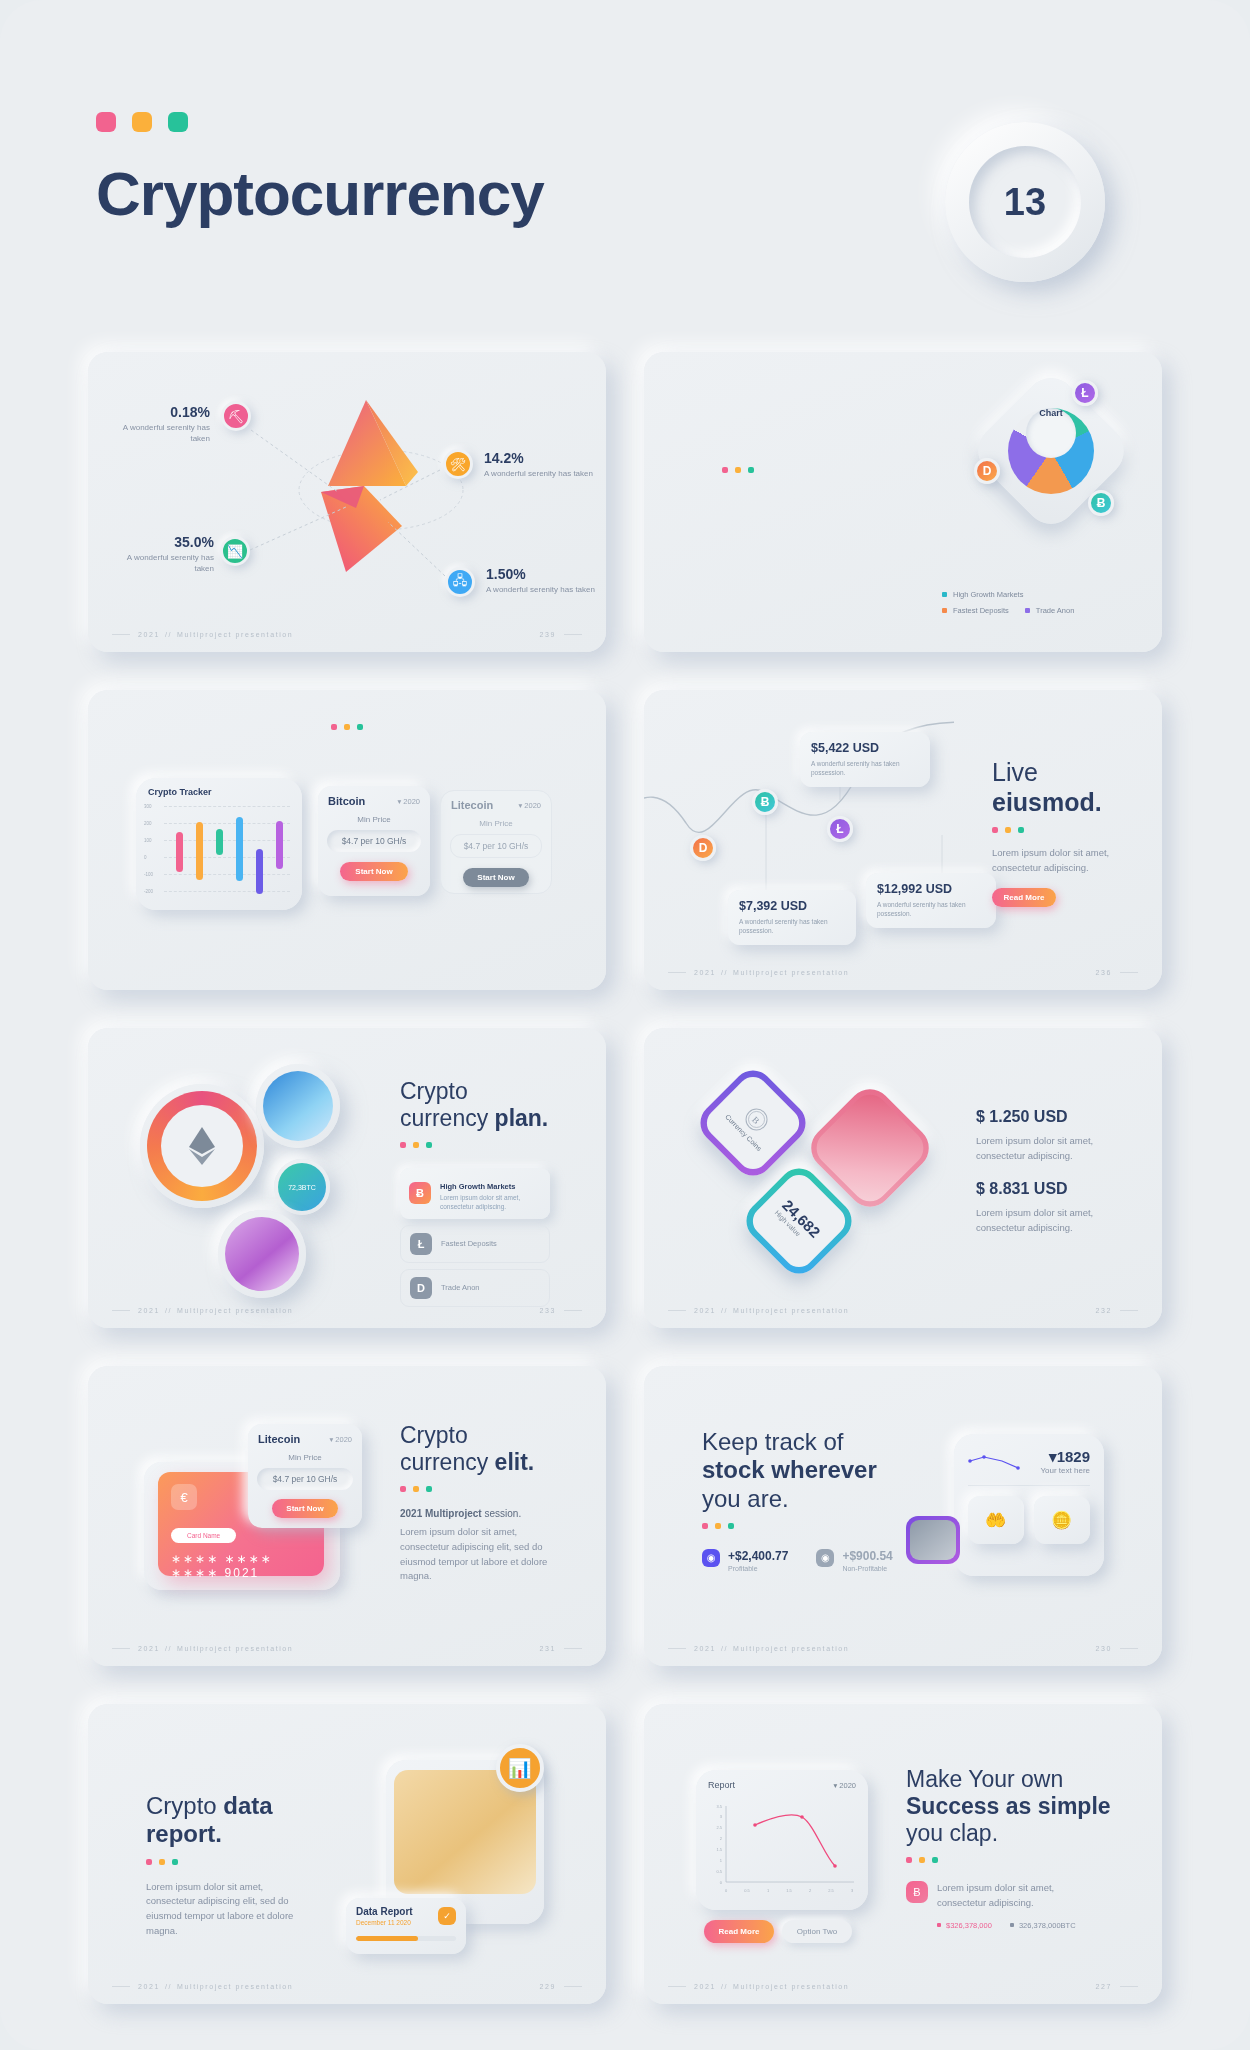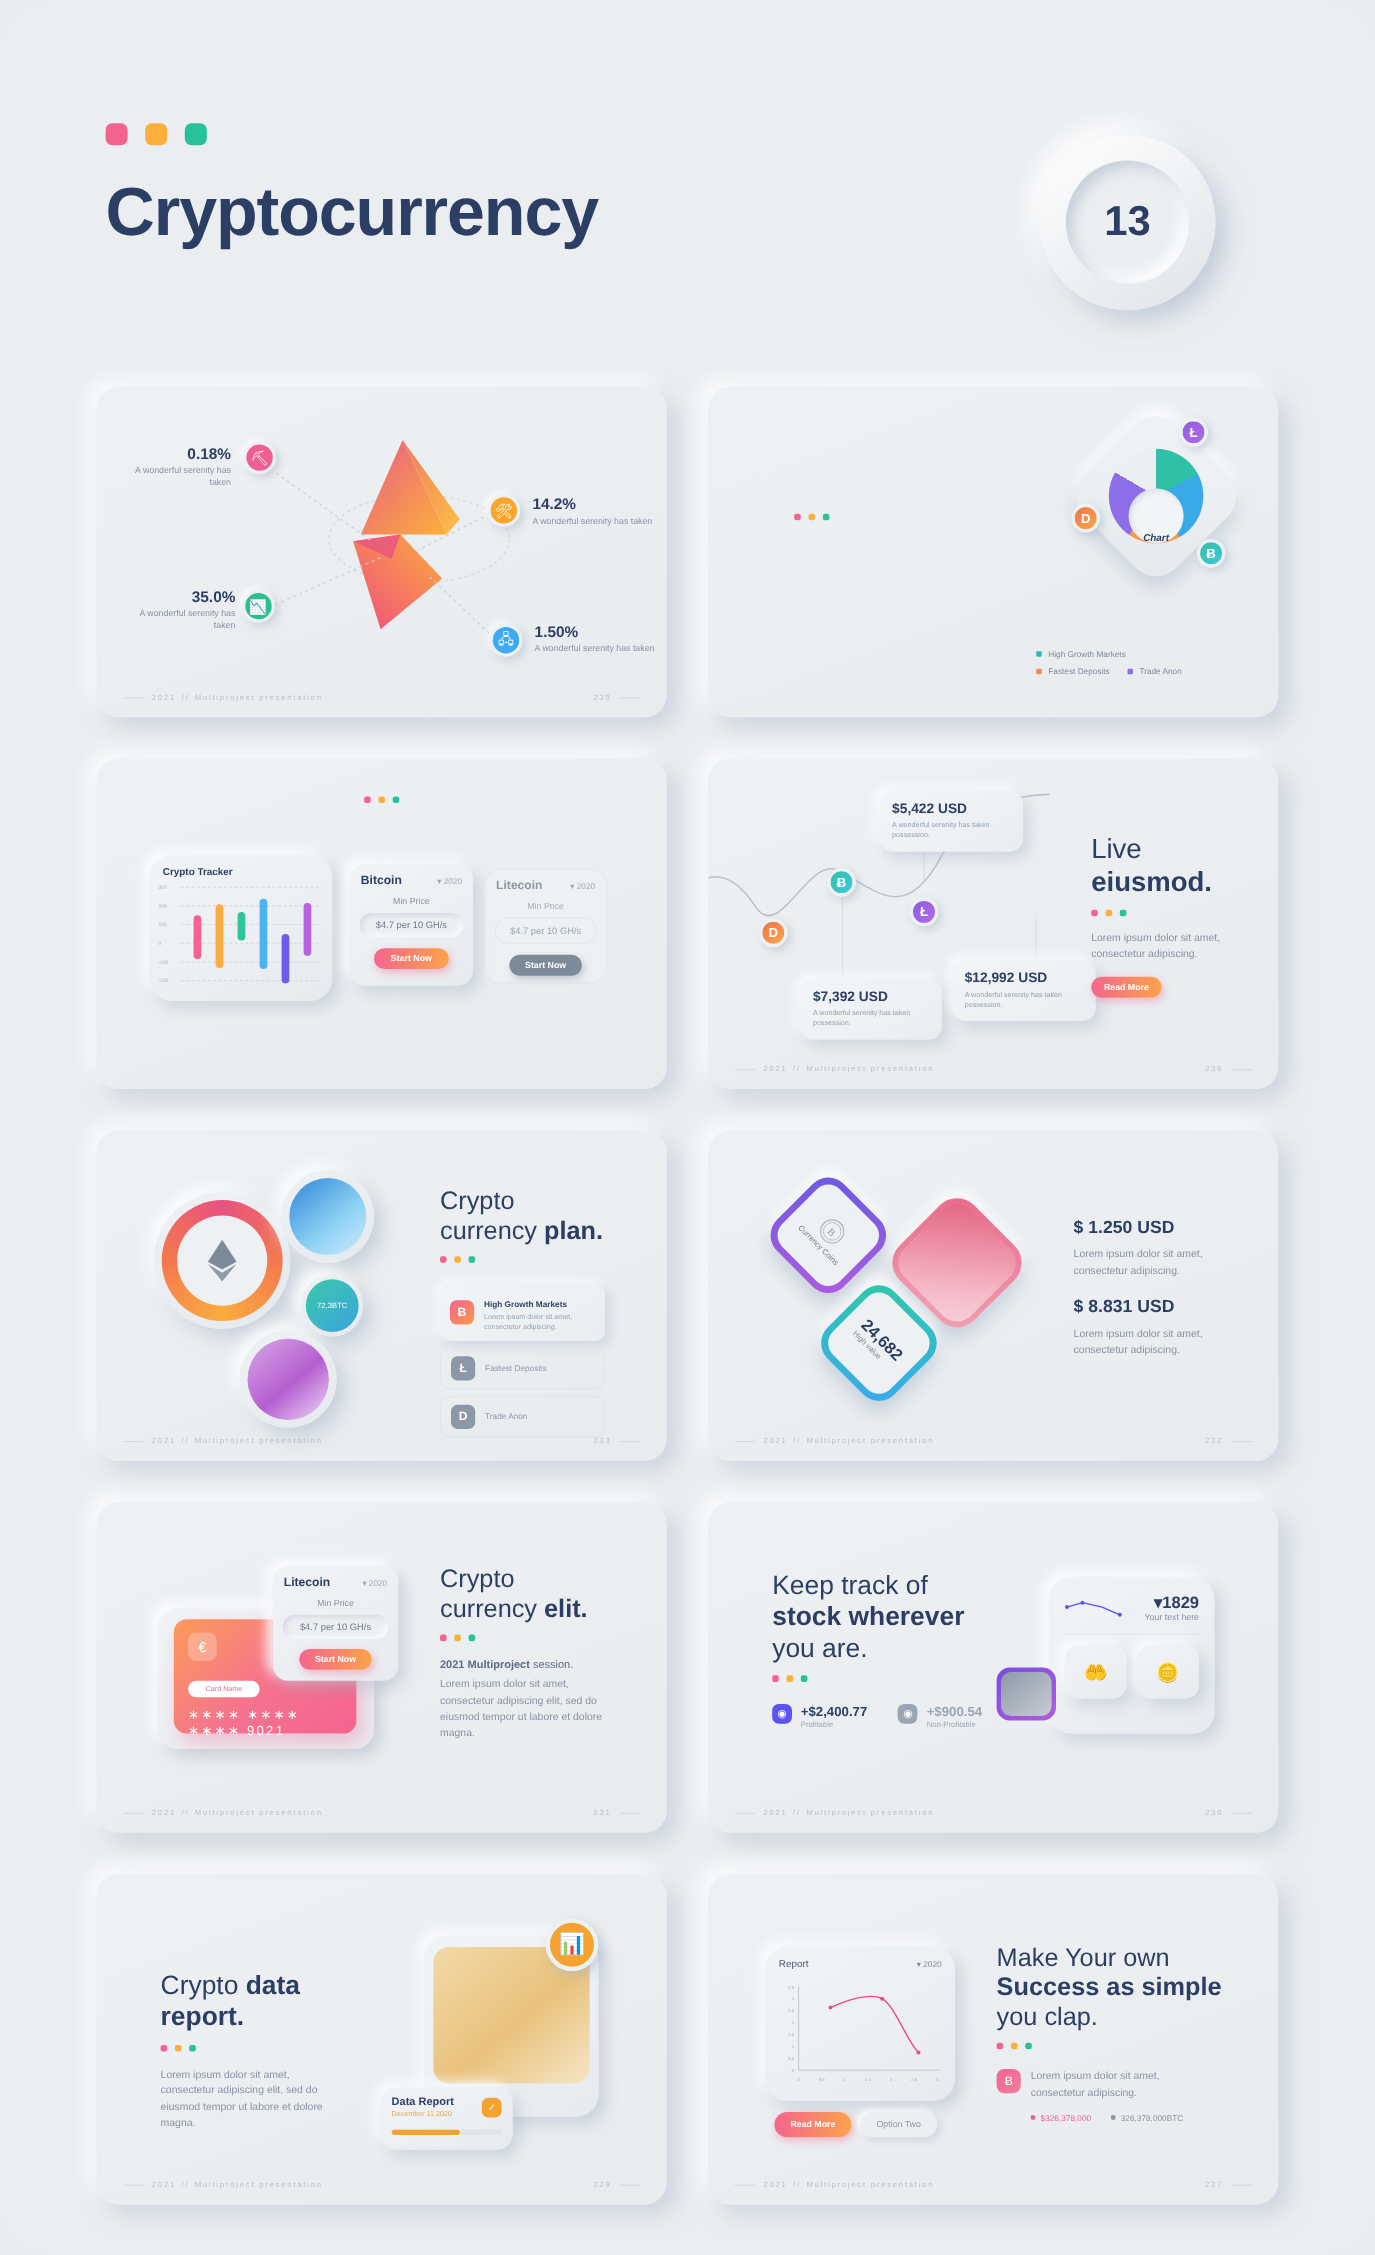--- a/index.html
+++ b/index.html
@@ -91,21 +91,21 @@
     box-shadow:7px 7px 16px rgba(163,177,198,0.45), -5px -5px 14px rgba(255,255,255,0.95);
   }
   .donut {
     position:absolute; left:22px; top:22px; width:86px; height:86px; border-radius:50%;
     background:conic-gradient(from 0deg,
       #2fc1a5 0deg 62deg,
       #3aa9e8 62deg 150deg,
       #f3994f 150deg 215deg,
       #8d6ee8 215deg 300deg,
       #eceff2 300deg 360deg);
-    display:flex; align-items:flex-end; justify-content:center;font-style:italic;
+    display:flex; align-items:flex-start; justify-content:center;
   }
   .donut:after {
     content:""; position:absolute; width:50px; height:50px; border-radius:50%;
     background:#f2f5f7; box-shadow: inset 2px 2px 5px rgba(163,177,198,0.35);
   }
   .donut span { position:relative; z-index:2; font-size:9px; font-weight:bold; color:#2c3e63; }
   .coin {
     position:absolute; width:26px; height:26px; border-radius:50%;
     display:flex; align-items:center; justify-content:center; color:#fff;
     font-size:12px; font-weight:bold; border:3px solid #eef1f4;
@@ -389,21 +389,21 @@
         </svg>
         <svg width="520" height="300" style="position:absolute;left:0;top:0">
           <line x1="122" y1="125" x2="122" y2="208" stroke="#d6dce2" stroke-width="1"></line>
           <circle cx="122" cy="208" r="2" fill="#cfd6dd"></circle>
           <line x1="196" y1="55" x2="196" y2="110" stroke="#d6dce2" stroke-width="1"></line>
           <circle cx="196" cy="58" r="2" fill="#cfd6dd"></circle>
           <line x1="298" y1="145" x2="298" y2="205" stroke="#d6dce2" stroke-width="1"></line>
           <circle cx="298" cy="205" r="2" fill="#cfd6dd"></circle>
         </svg>
 
-        <div class="callout" style="left:156px;top:29px;width:130px">
+        <div class="callout" style="left:156px;top:42px;width:130px">
           <div class="cv">$5,422 USD</div>
           <div class="cd">A wonderful serenity has taken possession.</div>
         </div>
         <div class="callout" style="left:84px;top:200px;width:128px">
           <div class="cv">$7,392 USD</div>
           <div class="cd">A wonderful serenity has taken possession.</div>
         </div>
         <div class="callout" style="left:222px;top:183px;width:130px">
           <div class="cv">$12,992 USD</div>
           <div class="cd">A wonderful serenity has taken possession.</div>

